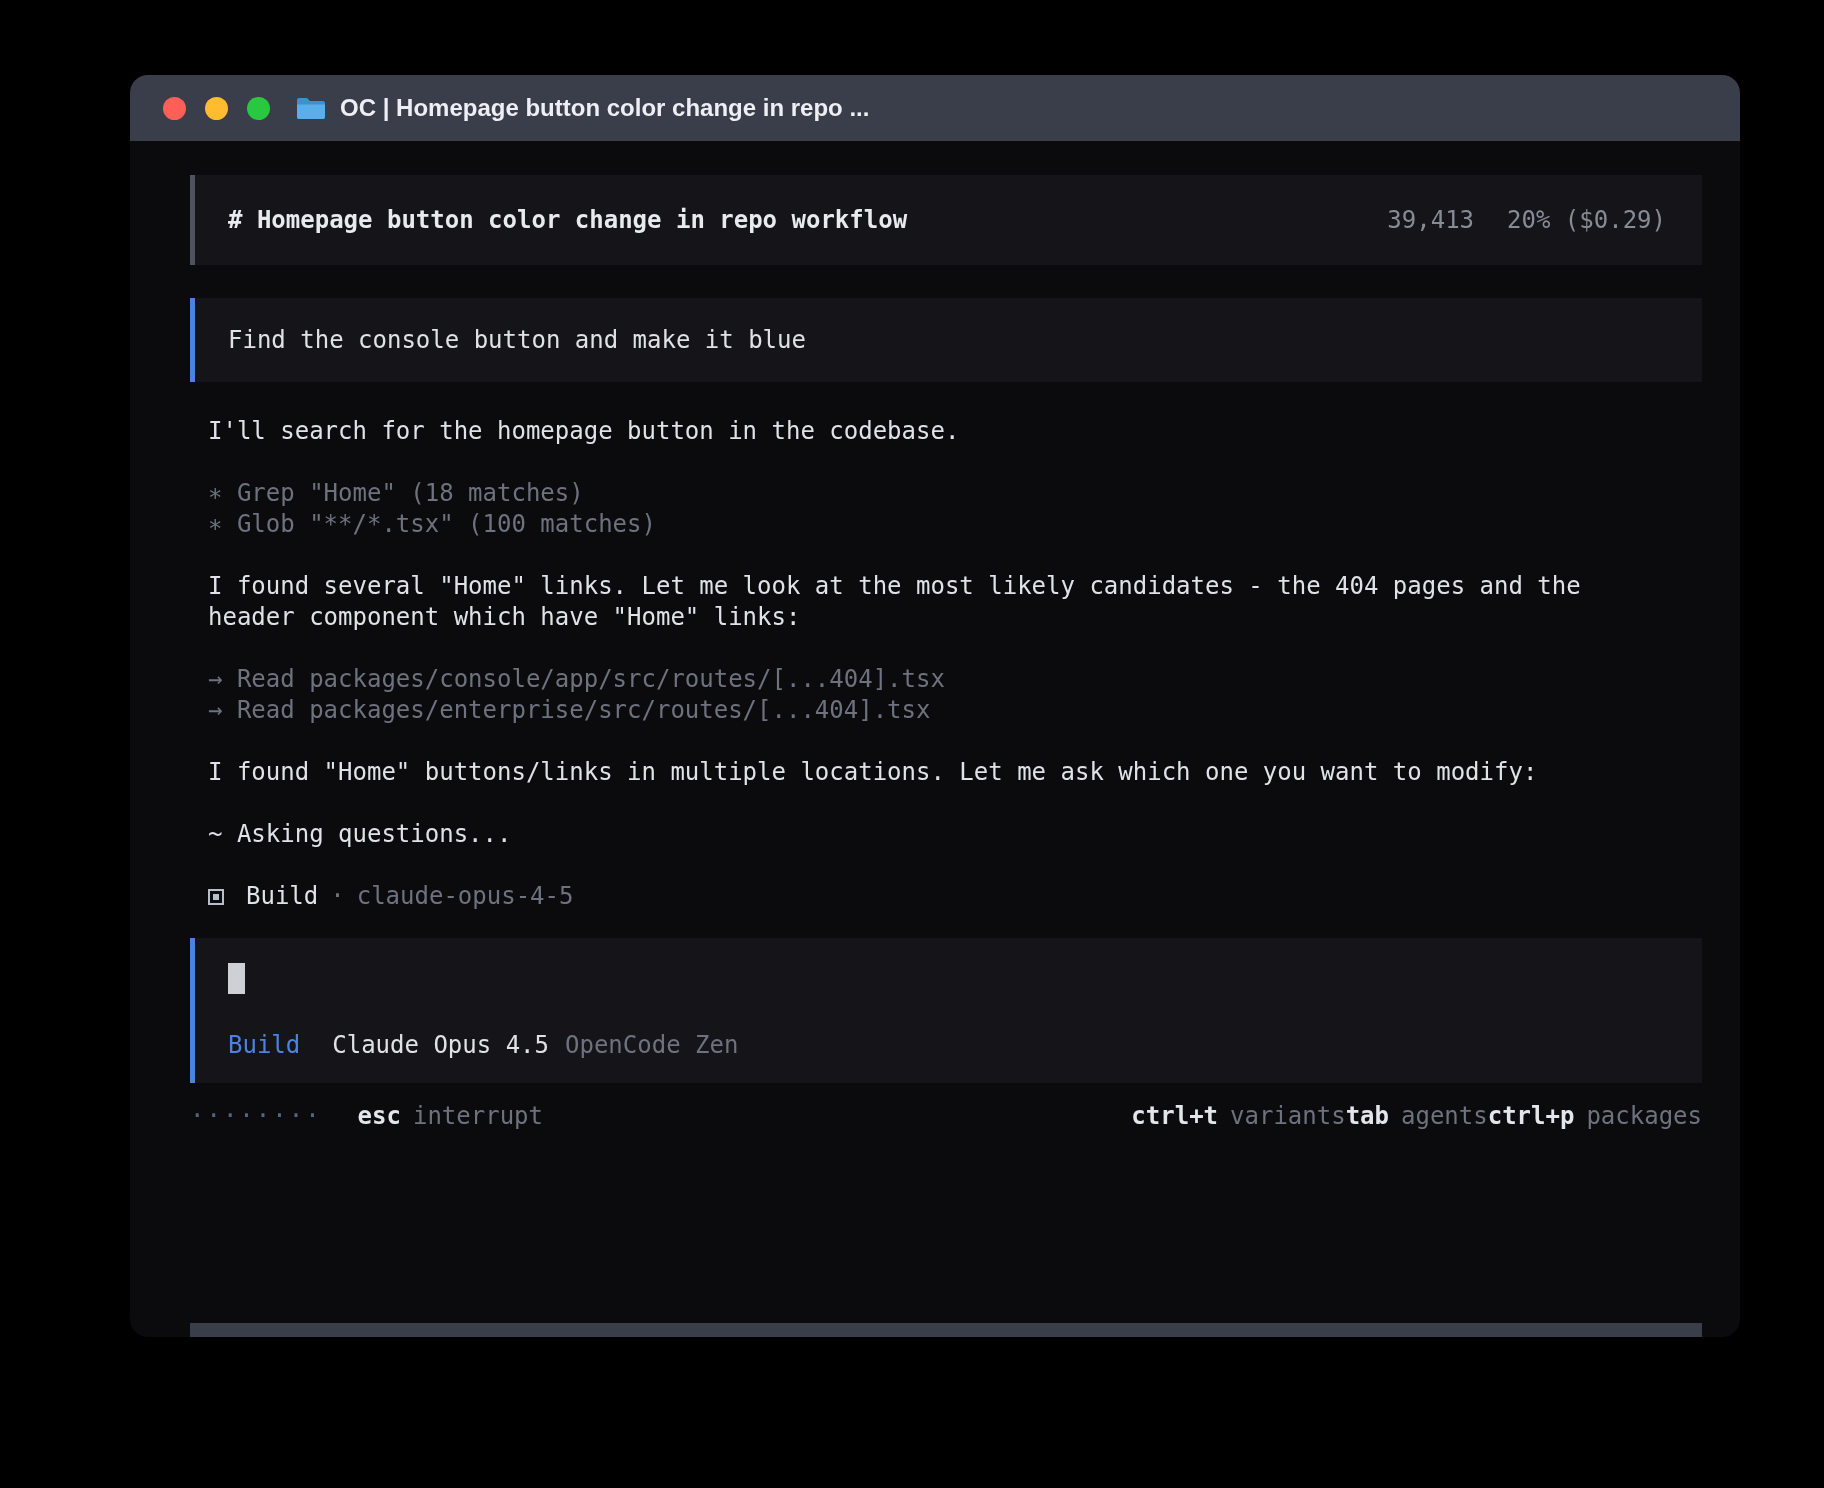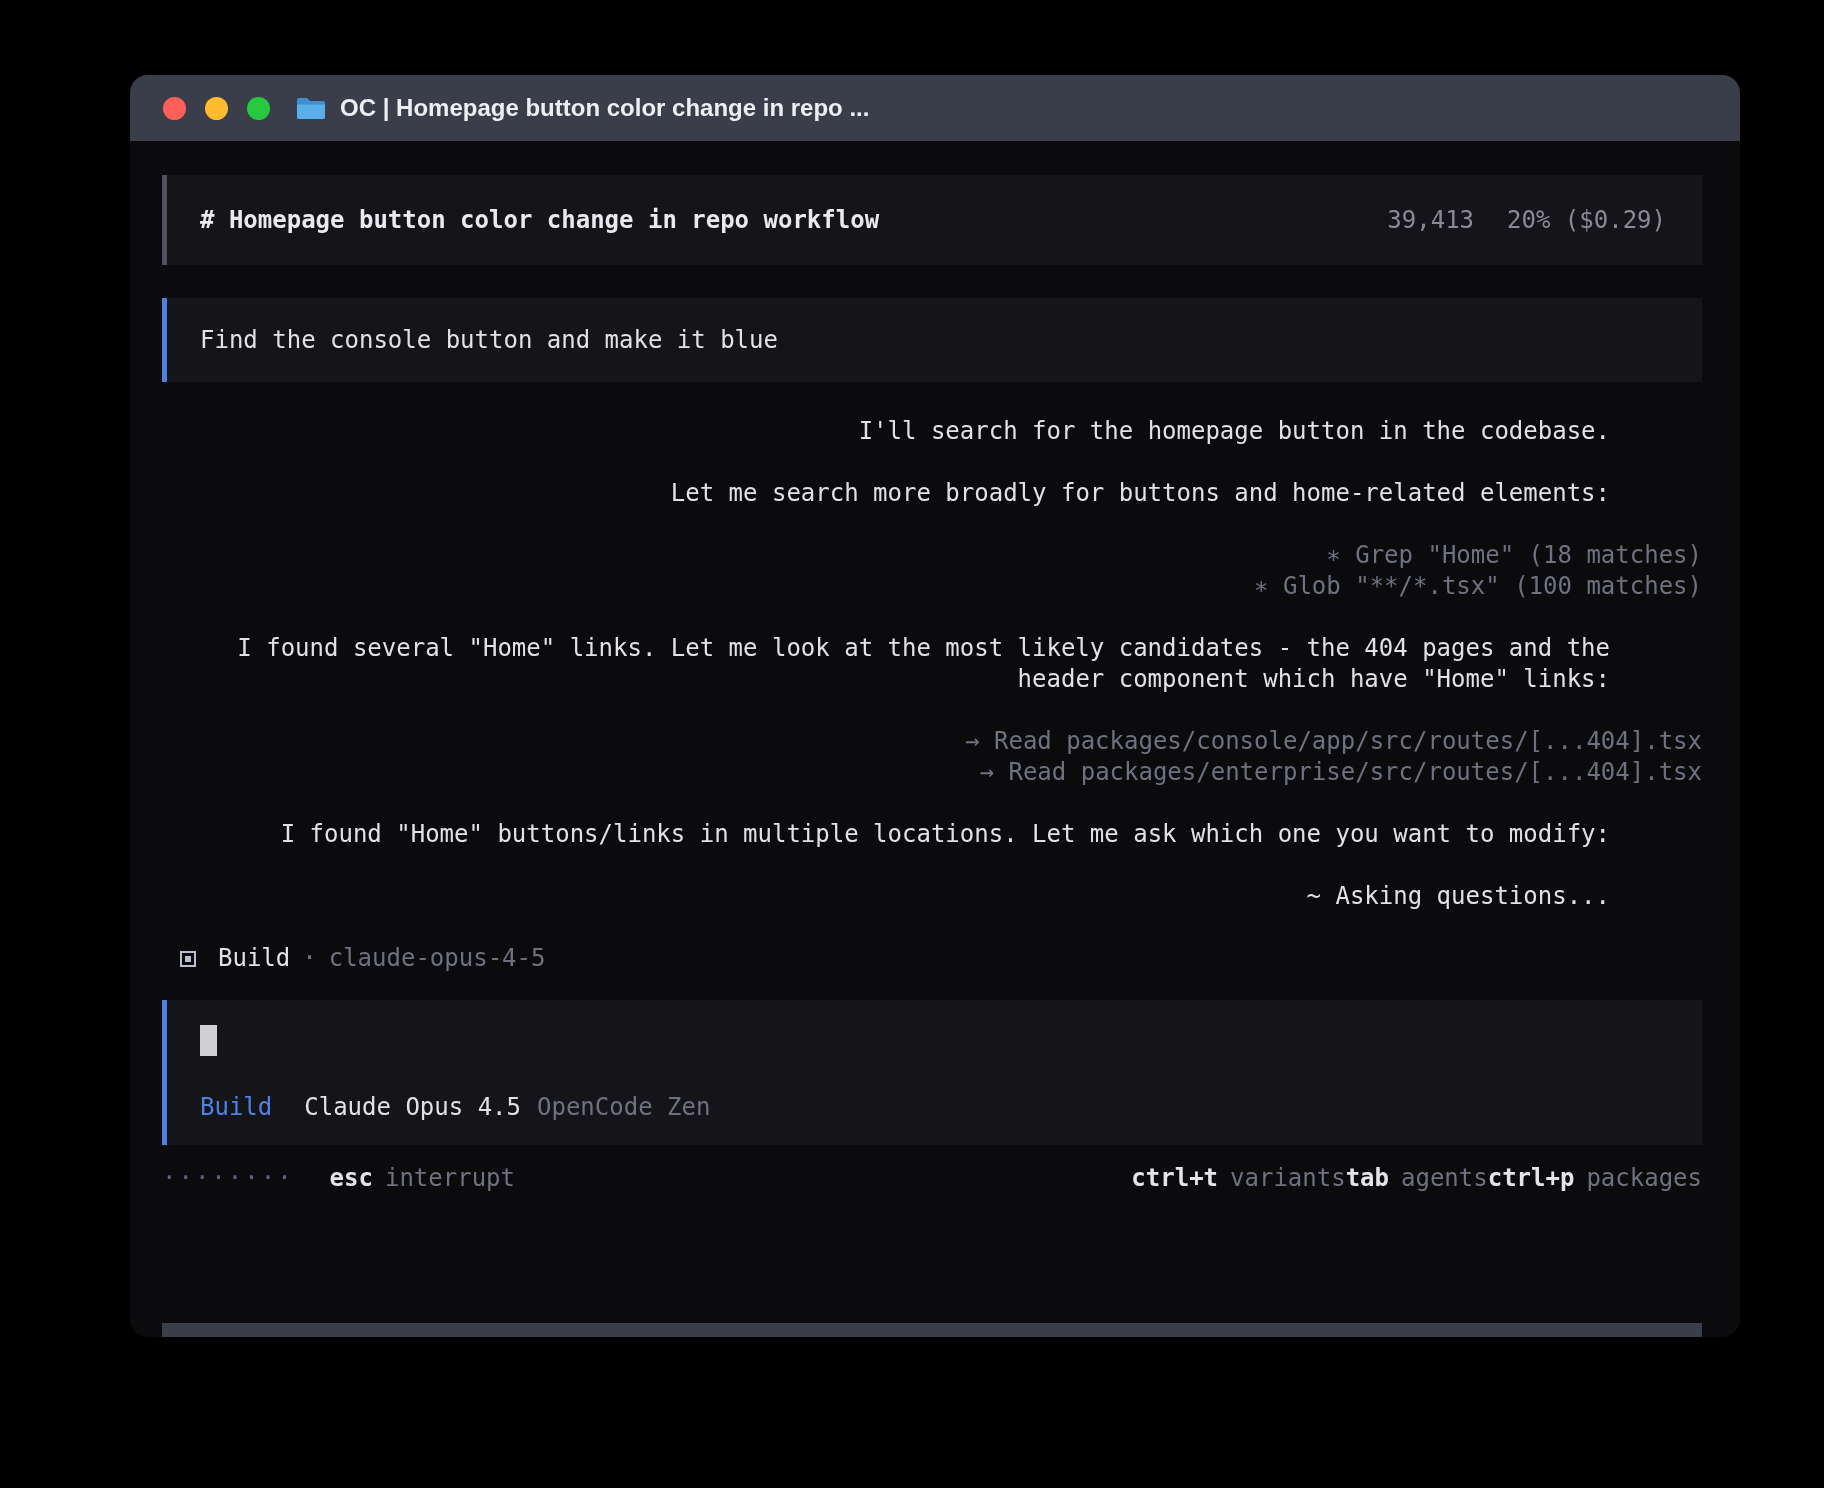--- a/index.html
+++ b/index.html
@@ -47,25 +47,24 @@
     font-family: "Liberation Sans", sans-serif;
     font-weight: bold;
     font-size: 24px;
     color: #edeff4;
     white-space: nowrap;
   }
 
   
   .content {
     flex: 1 1 auto;
-    padding: 0 38px 0 32px;
+    padding: 0 38px 0 60px;
     display: flex;
     flex-direction: column;
     min-height: 0;
-    text-align: right;
   }
 
   .panel {
     background: #151519;
     border-left: 5px solid #50535e;
   }
 
   .session-header {
     margin-top: 34px;
     height: 90px;
@@ -217,21 +216,20 @@
 
     <div class="panel user-message">
       <span>Find the console button and make it blue</span>
     </div>
 
     <div class="transcript">
 
       <div class="block msg">I'll search for the homepage button in the codebase.</div>
 
 
-      <div class="block msg">Let me search more broadly for buttons and home-related elements:</div>
 
       <div class="block">
         <div class="tool">∗ Grep "Home" (18 matches)</div>
         <div class="tool">∗ Glob "**/*.tsx" (100 matches)</div>
       </div>
 
       <div class="block msg">I found several "Home" links. Let me look at the most likely candidates - the 404 pages and the header component which have "Home" links:</div>
 
       <div class="block">
         <div class="tool">→ Read packages/console/app/src/routes/[...404].tsx</div>

